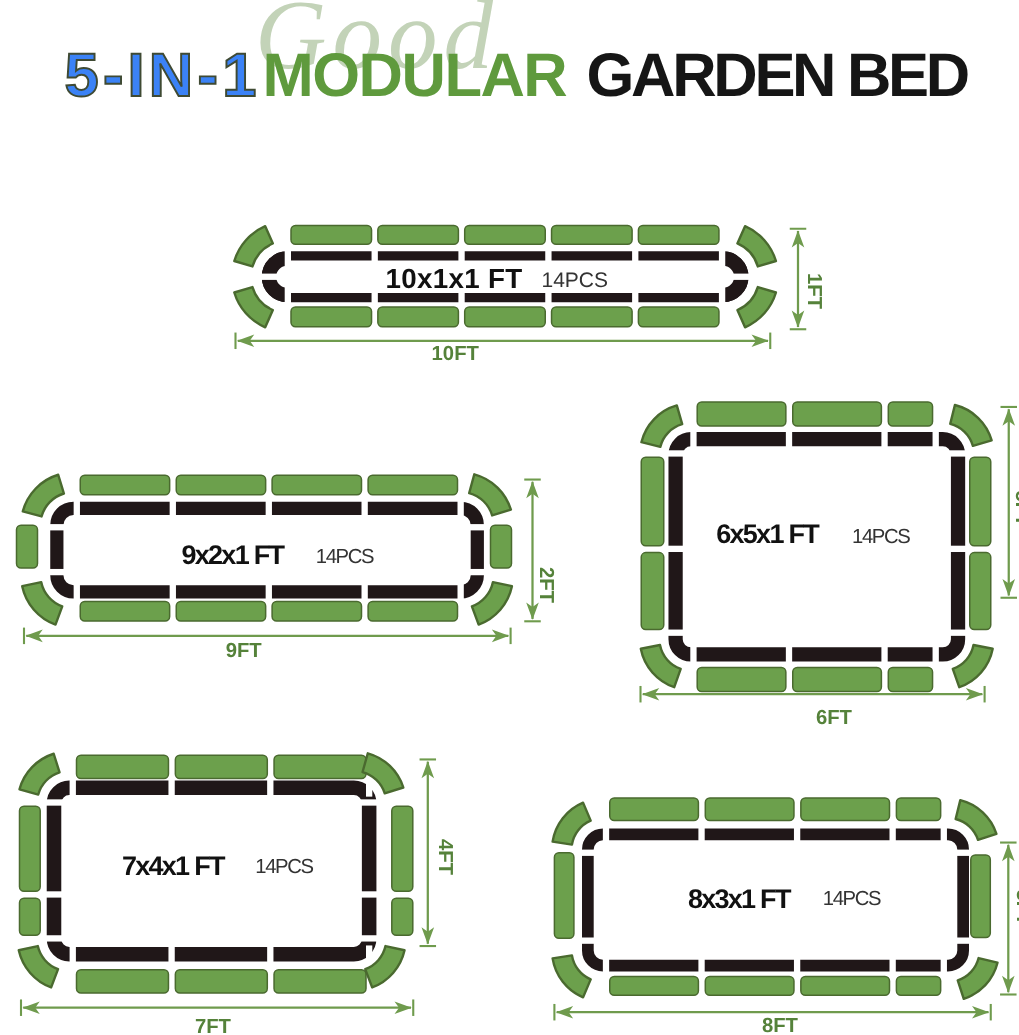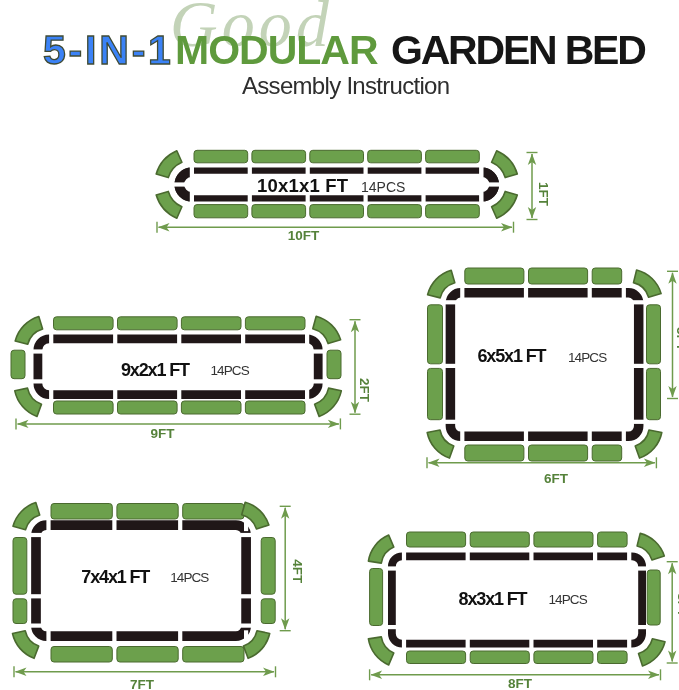--- a/index.html
+++ b/index.html
@@ -13,21 +13,20 @@
 <div style="position:absolute;left:10px;top:0;width:679px;height:690px;transform:translateZ(0);">
 
 <div class="abs" style="left:160px; top:-14px; font-family:'Liberation Serif',serif; font-style:italic; font-size:66px; color:#c3d3b8; letter-spacing:4px;">Good</div>
 
 <div class="abs" style="left:33px; top:26.5px; font-size:41px; font-weight:bold; color:#3b82f6; letter-spacing:2.8px; -webkit-text-stroke:1.3px #3f4a33;">5-IN-1</div>
 
 <div class="abs" style="left:165px; top:26.5px; font-size:41px; font-weight:bold; color:#5f9a3d; letter-spacing:-1px;">MODULAR</div>
 
 <div class="abs" style="left:381px; top:26.5px; font-size:41px; font-weight:bold; color:#161616; letter-spacing:-2.2px;">GARDEN BED</div>
 
-<div class="abs" style="left:232px; top:71.5px; font-size:24px; color:#2e2e2e; letter-spacing:-0.7px;">Assembly Instruction</div>
 <svg width="679" height="690" style="position:absolute; left:0; top:0;">
 
 <g>
 <rect x="167.6" y="170.6" width="318.3" height="27.8" rx="13.9" fill="none" stroke="#201718" stroke-width="6.2"></rect>
 <rect x="179.8" y="166.5" width="4.2" height="8.2" fill="#fff"></rect>
 <rect x="179.8" y="194.3" width="4.2" height="8.2" fill="#fff"></rect>
 <rect x="237.7" y="166.5" width="4.2" height="8.2" fill="#fff"></rect>
 <rect x="237.7" y="194.3" width="4.2" height="8.2" fill="#fff"></rect>
 <rect x="295.6" y="166.5" width="4.2" height="8.2" fill="#fff"></rect>
 <rect x="295.6" y="194.3" width="4.2" height="8.2" fill="#fff"></rect>

